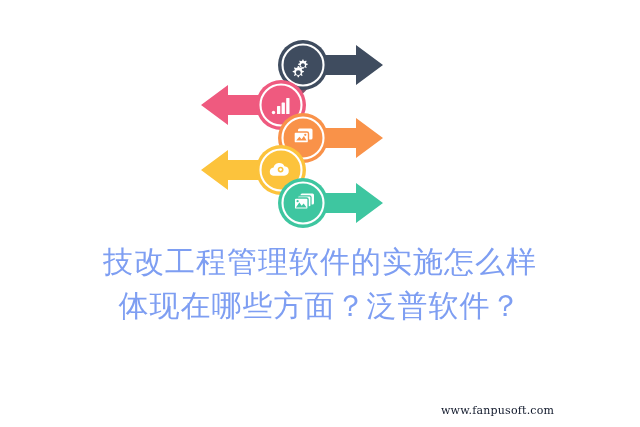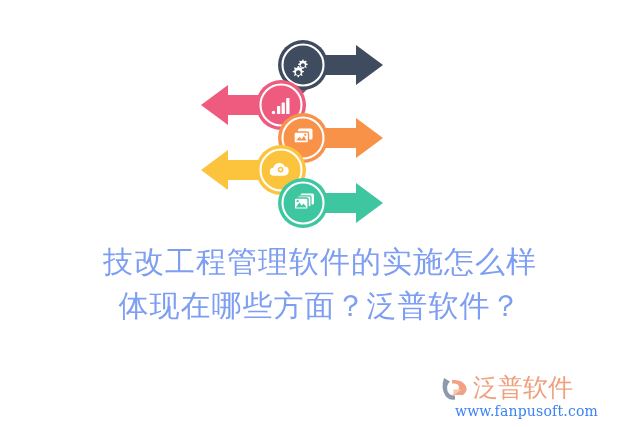--- a/index.html
+++ b/index.html
@@ -77,26 +77,26 @@
   #brand-name {
     font-family: "DejaVu Sans", "Liberation Sans", sans-serif;
     font-size: 25px;
     line-height: 28px;
     color: #f0a07f;
     letter-spacing: 0px;
     white-space: nowrap;
   }
   #brand-url {
     font-family: "DejaVu Serif", "Liberation Serif", serif;
-    font-size: 14px;
+    font-size: 11px;
     line-height: 16px;
-    color: #3b82f6;
+    color: #0f172a;
     letter-spacing: 0.2px;
     margin-top: 1px;
-    margin-left: 15px;
+    margin-left: 1px;
     white-space: nowrap;
   }
 </style>
 </head>
 <body>
 
 <div id="canvas">
 
   <div id="arrow-diagram">
     <svg viewBox="0 0 200 190" xmlns="http://www.w3.org/2000/svg">
@@ -201,26 +201,16 @@
       </g>
     </svg>
   </div>
 
   <div id="headline">
     <div class="headline-line">技改工程管理软件的实施怎么样</div>
     <div class="headline-line">体现在哪些方面？泛普软件？</div>
   </div>
 
   <div id="brand">
-    <div id="brand-row">
-      <div id="brand-mark">
-        <svg viewBox="0 0 30 28" xmlns="http://www.w3.org/2000/svg">
-          <path d="M 4 4 Q 0.5 14 5.5 22 Q 9 26.5 15 25.5 L 15 21.5 Q 9.5 22 7.5 17 Q 6 11 10 7.5 Z" fill="#8e9aab"></path>
-          <path d="M 12 6 Q 22 5 26 12 Q 28 17.5 23 21 L 12 21 Q 18.5 18.5 19 13.5 Q 19 9 12 9.6 Z" fill="#f3a183"></path>
-          <path d="M 13.5 15.5 L 21.5 15.5 L 14.5 21 L 13.5 21 Z" fill="#f0c9b4"></path>
-        </svg>
-      </div>
-      <div id="brand-name">泛普软件</div>
-    </div>
     <div id="brand-url">www.fanpusoft.com</div>
   </div>
 
 </div>
 
 </body></html>

